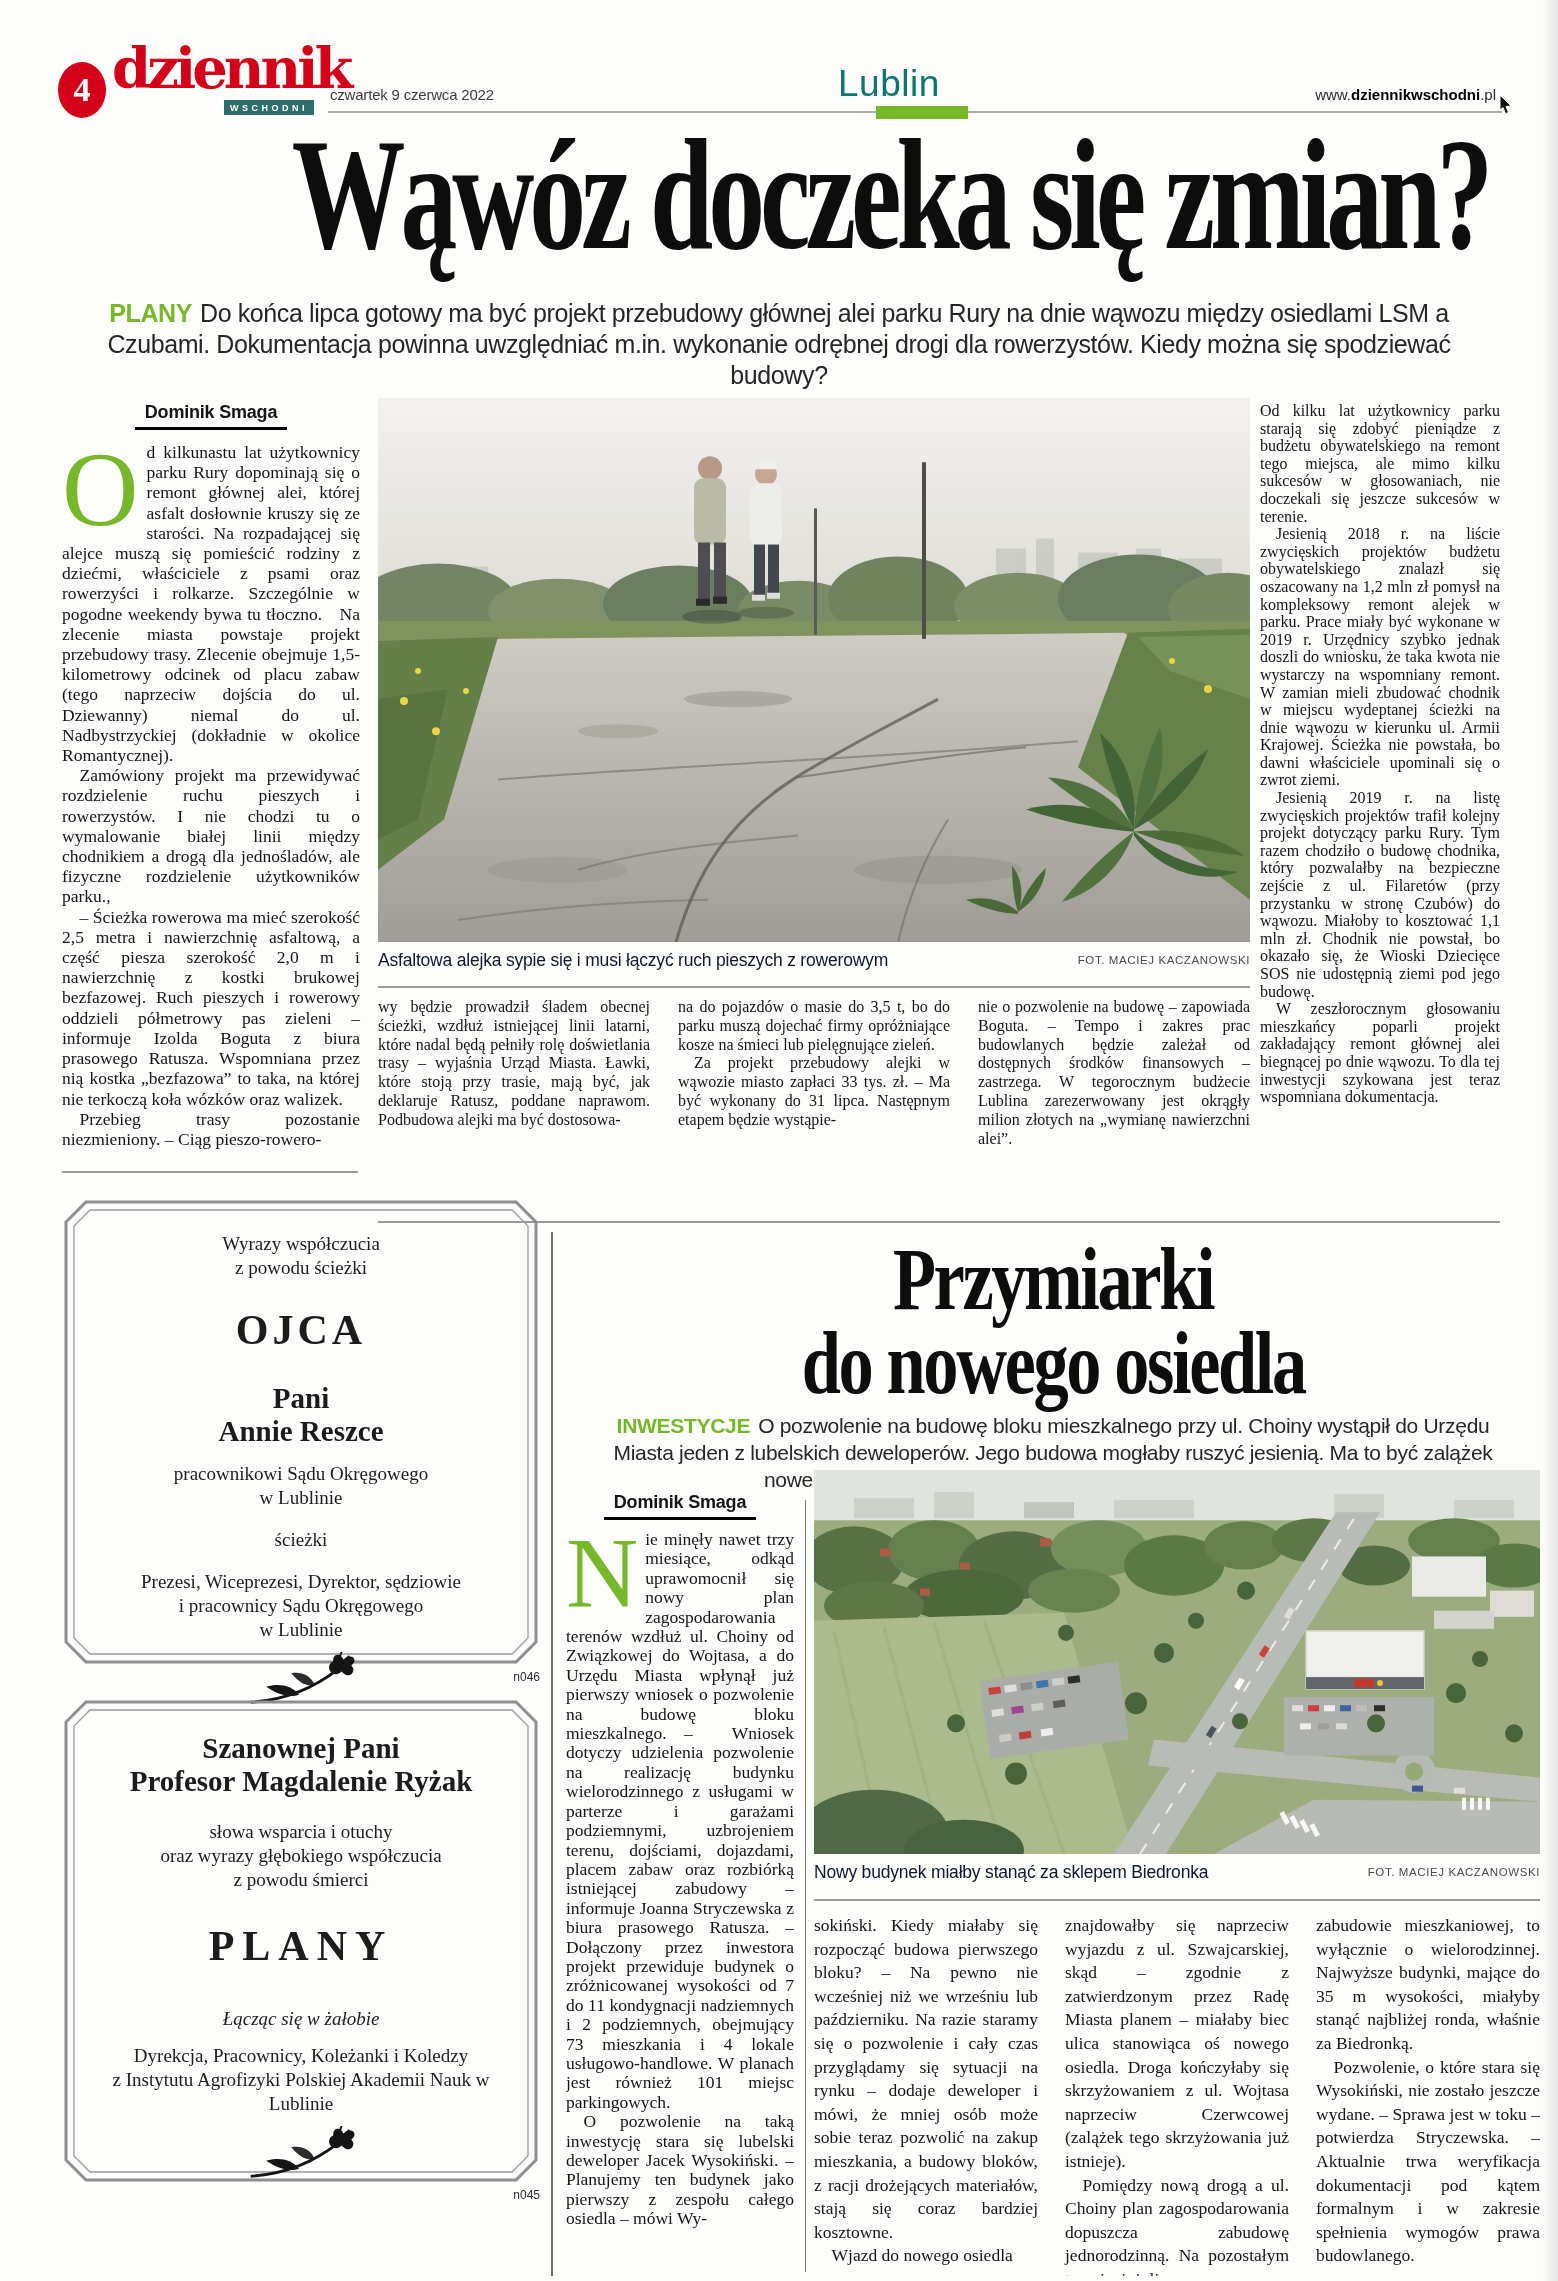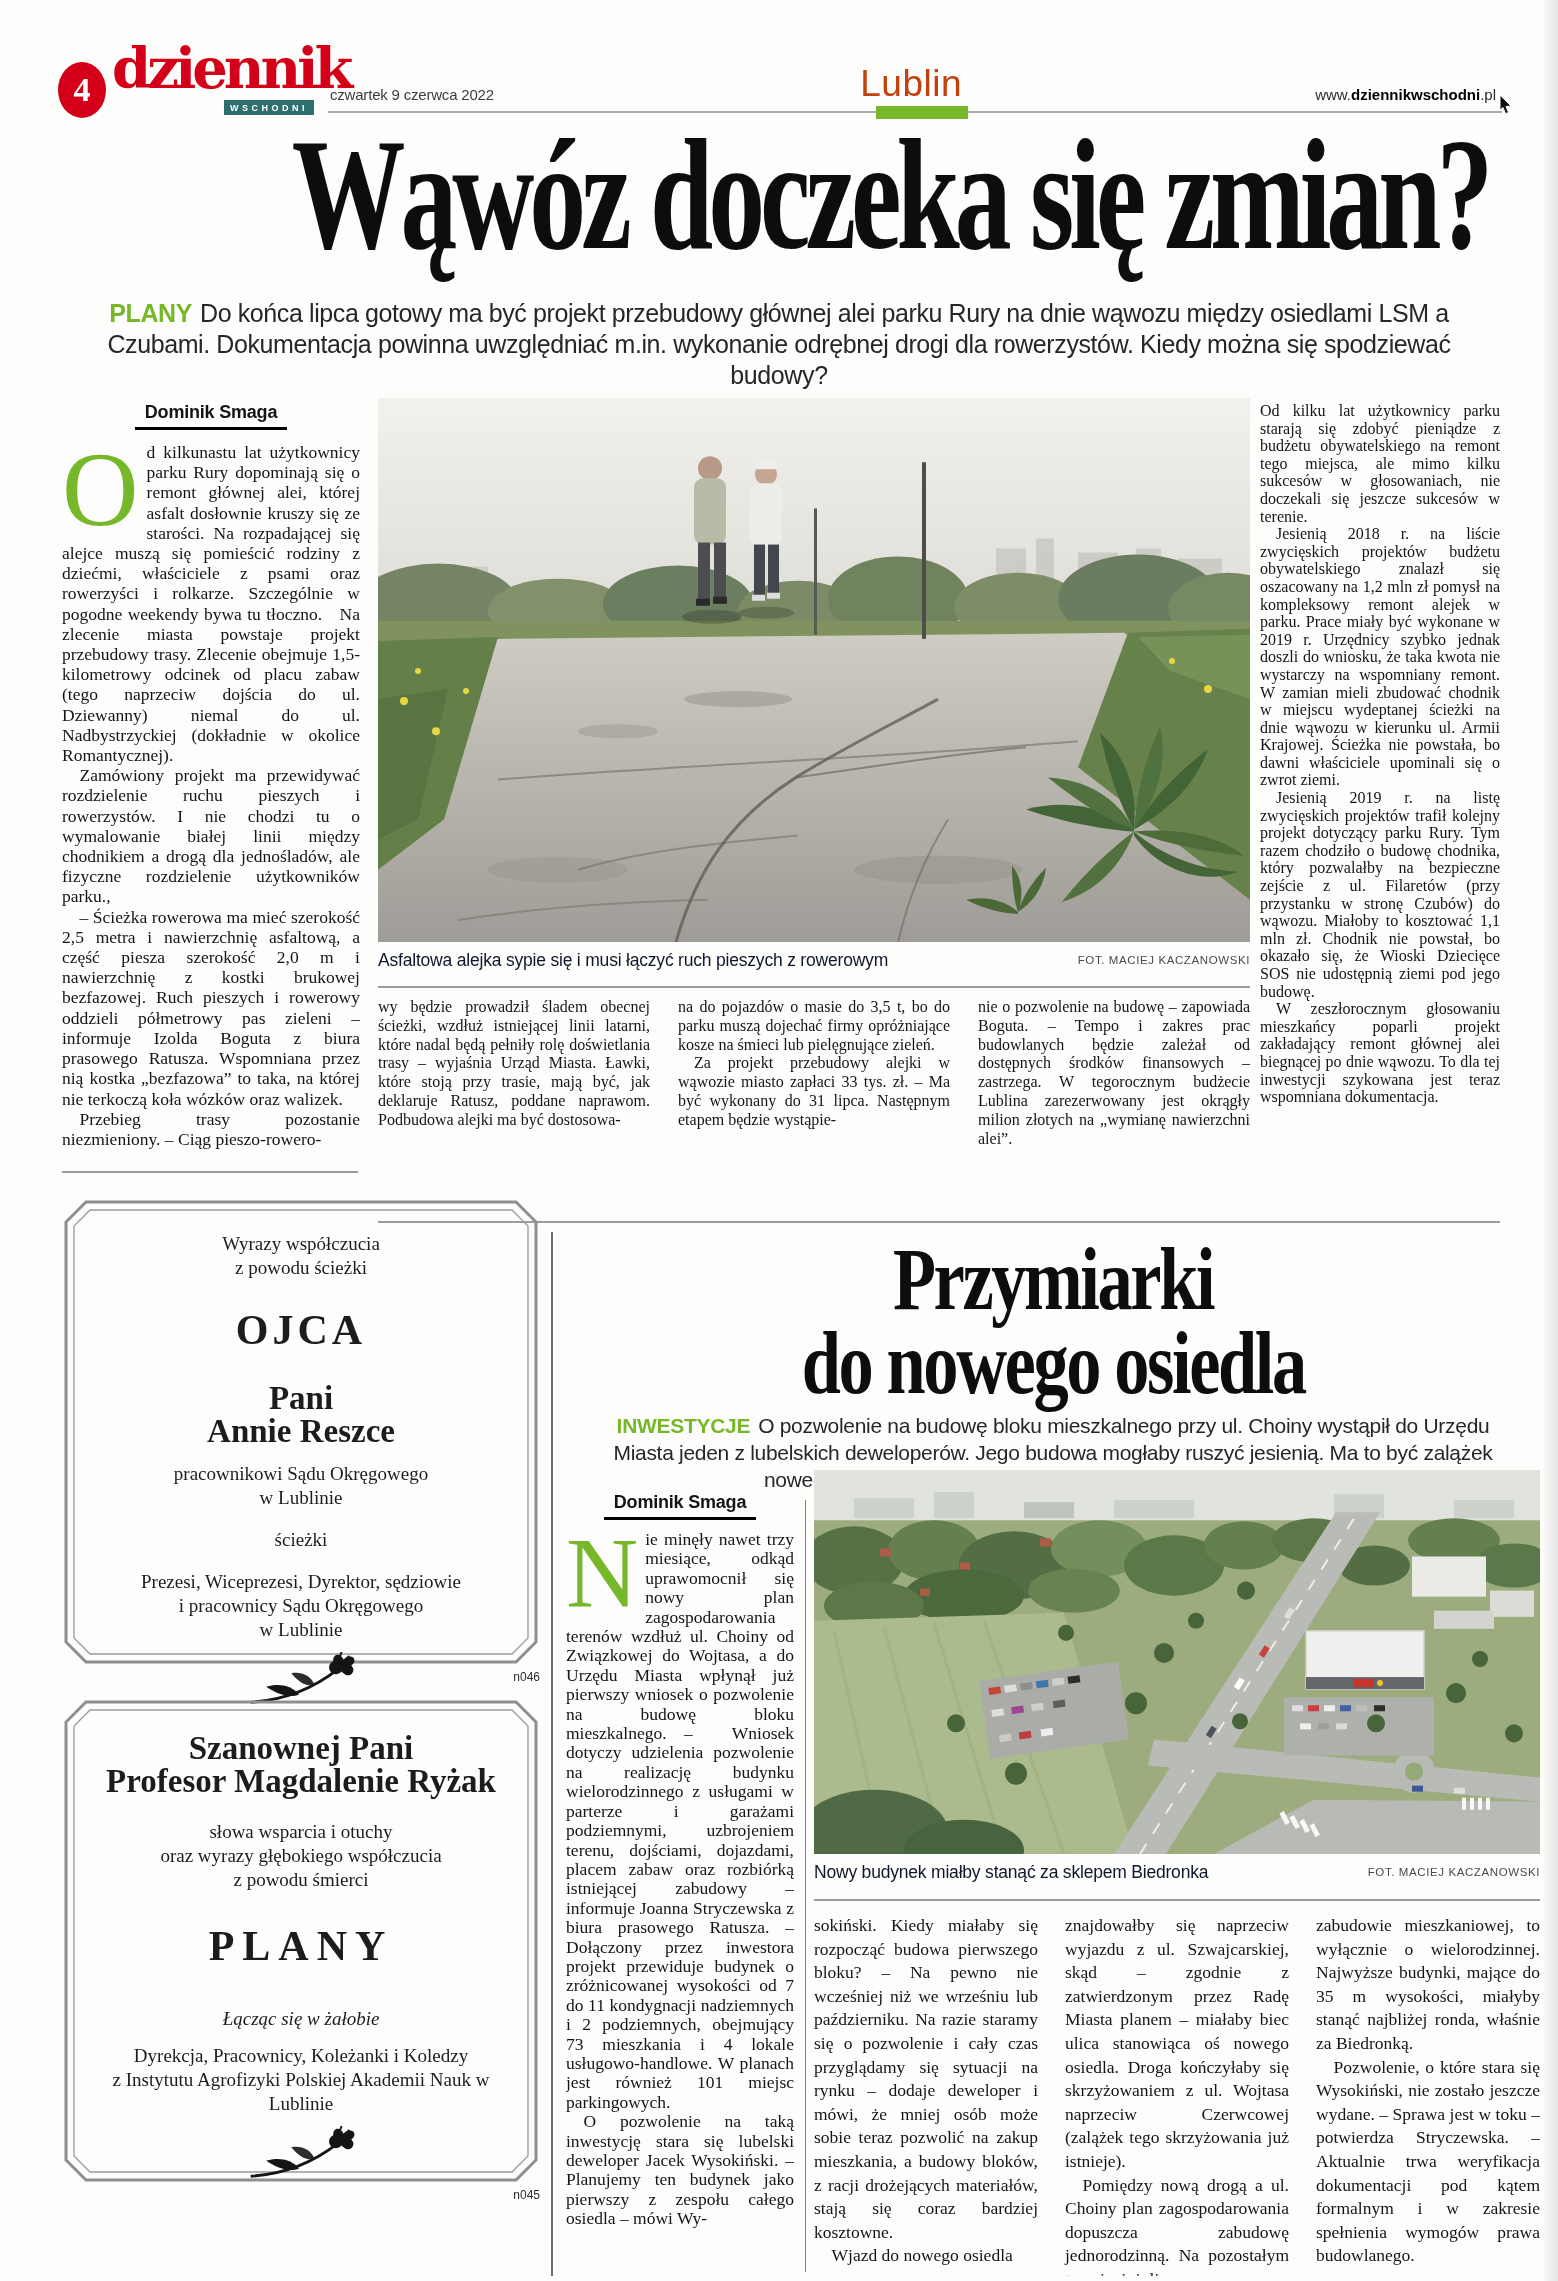--- a/index.html
+++ b/index.html
@@ -16,22 +16,22 @@
 
   
   .pagenum{left:58px;top:62px;width:48px;height:56px;background:var(--red);border-radius:50%;
     color:#fff;font:700 34px/56px "Liberation Serif",serif;text-align:center;}
   .logo-main{left:112px;top:40px;font-family:"DejaVu Serif",serif;font-weight:900;
     font-size:56px;line-height:1;color:var(--red);letter-spacing:-4px;}
   .logo-sub{left:224px;top:100px;background:var(--teal);color:#fff;
     font:700 9px "Liberation Sans",sans-serif;letter-spacing:3.5px;padding:3px 6px 2px;}
   .hdr-date{left:330px;top:86px;font:15px "Liberation Sans",sans-serif;color:#3c3c3c;letter-spacing:-.2px;}
   .hdr-rule{left:328px;top:111px;width:1174px;height:2px;background:#adadab;}
-  .hdr-lublin{left:802px;top:62px;width:160px;text-align:right;
-    font:300 37px/44px "Liberation Sans",sans-serif;color:#c2410c;letter-spacing:.5px;}
+  .hdr-lublin{left:838px;top:62px;width:160px;text-align:left;
+    font:300 37px/44px "Liberation Sans",sans-serif;color:#0f766e;letter-spacing:.5px;}
   .hdr-greenbar{left:876px;top:106px;width:92px;height:13px;background:var(--green);}
   .hdr-site{left:1300px;top:86px;width:196px;text-align:right;
     font:15px "Liberation Sans",sans-serif;color:#2a2a2a;}
   .hdr-site b{color:#000;}
   .cursor{left:1499px;top:95px;width:16px;height:20px;}
 
   
   .h1wrap{left:59px;top:116px;width:1440px;height:164px;text-align:center;line-height:1;}
   .h1-inner{display:inline-block;transform:scaleX(.72);transform-origin:50% 50%;white-space:nowrap;
     font:700 158px/158px "Liberation Serif",serif;letter-spacing:-7px;color:#0d0d0d;}
@@ -63,21 +63,21 @@
   .mainrule{left:378px;top:1221px;width:1122px;height:2px;background:#9b9b99;}
 
   
   .obit{left:62px;width:478px;text-align:center;font-family:"Liberation Serif",serif;color:#1c1c1c;}
   .obit1{top:1198px;height:468px;}
   .obit2{top:1698px;height:486px;}
   .obit .frame{position:absolute;left:0;top:0;width:100%;height:100%;}
   .obit .inner{position:relative;padding:34px 36px 0;}
   .ob-small{font-size:19px;line-height:24px;white-space:pre-line;}
   .ob-big{font-size:42px;font-weight:700;letter-spacing:4px;}
-  .ob-name{font-size:33px;line-height:33px;font-weight:700;white-space:pre-line;}
+  .ob-name{font-size:29px;line-height:33px;font-weight:700;white-space:pre-line;}
   .ob-italic{font-style:italic;font-size:19px;}
   .flower{width:120px;height:58px;margin:10px auto 0;display:block;}
   .obit-label{width:478px;text-align:right;font:12px "Liberation Sans",sans-serif;color:#2e2e2e;}
   .lbl1{left:62px;top:1670px;}
   .lbl2{left:62px;top:2188px;}
 
   
   .vdiv1{left:551px;top:1232px;width:2px;height:1044px;background:#6f6f6d;}
   .vdiv2{left:805px;top:1500px;width:1px;height:772px;background:#7d7d7b;}
   .h2wrap{left:566px;top:1238px;width:974px;text-align:center;}

